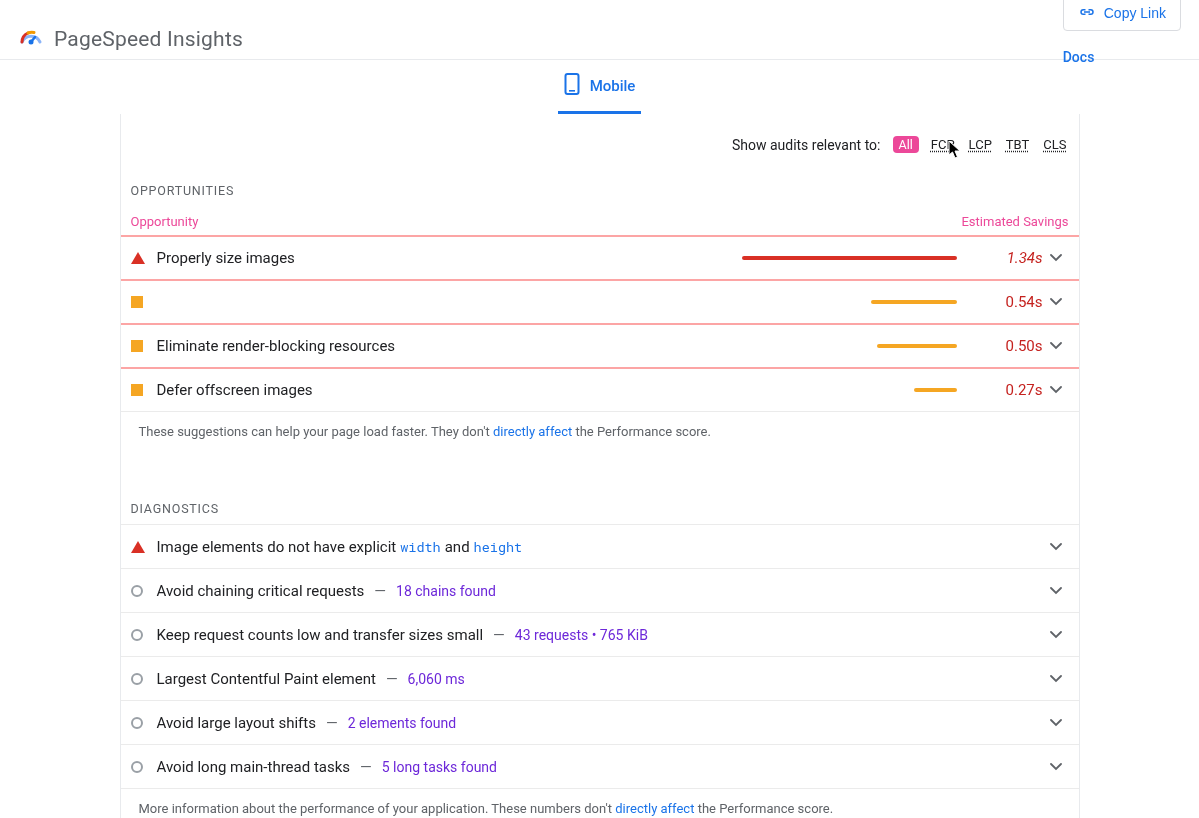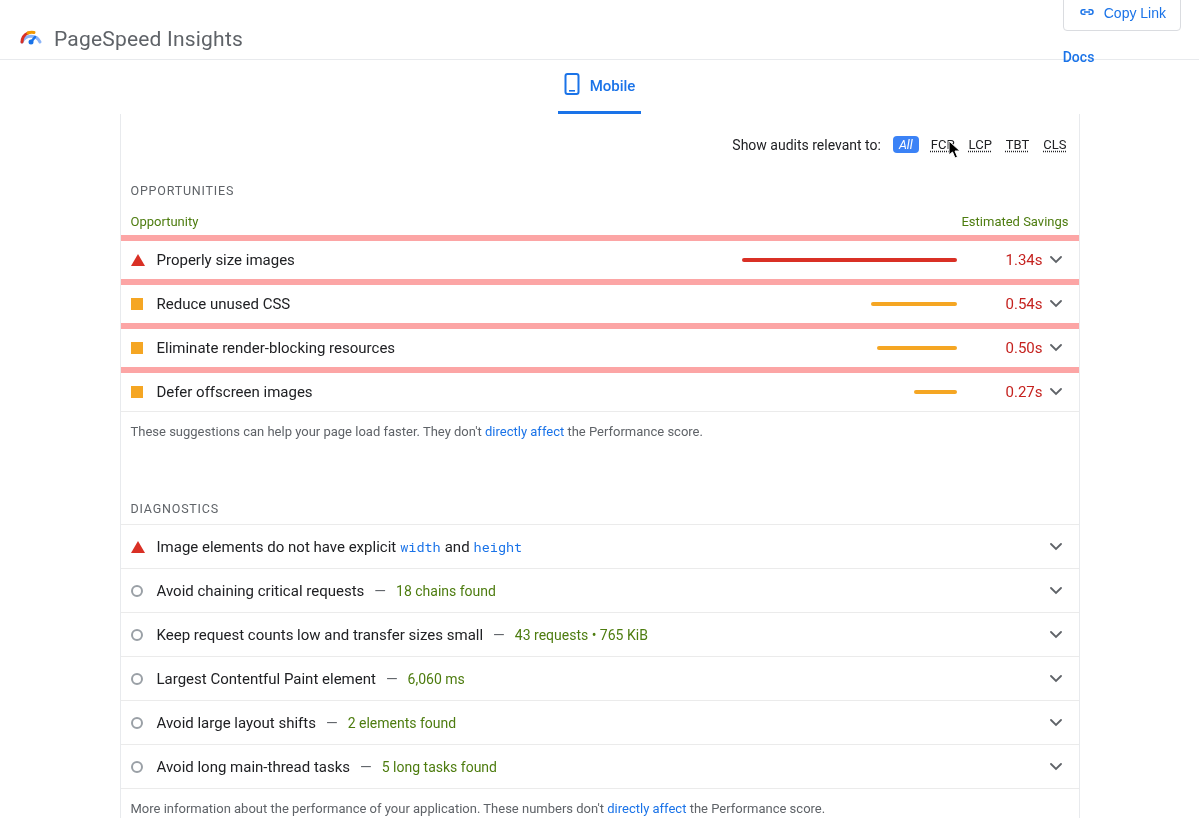--- a/index.html
+++ b/index.html
@@ -78,85 +78,84 @@
   .chips { display: flex; gap: 10px; align-items: center; }
   .chip {
     font-size: 13px;
     color: #202124;
     text-decoration: underline dotted;
     cursor: pointer;
     padding: 1px 2px;
     text-underline-offset: 2px;
   }
   .chip.active {
-    background: #3b82f6;
+    background: #ec4899;
     color: #fff;
     border-radius: 4px;
     padding: 1px 6px;
     text-decoration: none;
     font-size: 12.5px;
-    font-style: italic;
   }
 
   .section-head {
     font-size: 12.5px;
     color: #5f6368;
     letter-spacing: 0.8px;
     padding: 24px 10px 8px 10px;
   }
   .col-head {
     display: flex;
     justify-content: space-between;
-    color: #4d7c0f;
+    color: #ec4899;
     font-size: 13px;
     padding: 8px 10px 6px 10px;
   }
 
   .audit-row {
     display: flex;
     align-items: center;
     height: 44px;
-    border-top: 6px solid #fca5a5;
+    border-top: 2px solid #fca5a5;
     padding: 0 10px;
     cursor: pointer;
   }
   .audit-icon { width: 26px; display: flex; align-items: center; }
   .tri-red {
     width: 0; height: 0;
     border-left: 7px solid transparent;
     border-right: 7px solid transparent;
     border-bottom: 12px solid #d93025;
     display: inline-block;
   }
   .sq-orange { width: 12px; height: 12px; background: #f5a623; display: inline-block; }
   .circ-gray {
     width: 12px; height: 12px; border: 2px solid #9aa0a6; border-radius: 50%;
     display: inline-block;
   }
   .audit-title { flex: 0 0 520px; font-size: 15px; color: #202124; display:flex; align-items:center; gap:4px; flex-wrap: wrap; }
-  .audit-title .sub { color: #4d7c0f; font-size: 14px; }
+  .audit-title .sub { color: #6d28d9; font-size: 14px; }
   .audit-title .dash { color: #5f6368; margin: 0 6px; }
   .code-attr { font-family: "Roboto Mono", Menlo, monospace; color: #1a73e8; font-size: 13.5px; }
 
   .bar-area { flex: 1; display: flex; justify-content: flex-end; align-items: center; padding-right: 14px; }
   .bar-track { width: 215px; height: 4px; position: relative; }
   .bar-fill { position: absolute; right: 0; top: 0; height: 4px; border-radius: 2px; }
   .bar-red { background: #d93025; }
   .bar-orange { background: #f5a623; }
 
   .savings { width: 72px; text-align: right; font-size: 15px; }
-  .savings.red { color: #c5221f; }
+  .savings.red { color: #c5221f; font-style: italic; }
   .savings.orange { color: #c5221f; }
 
   .chevron { width: 26px; display:flex; justify-content:center; color:#5f6368; font-size: 13px; }
 
   .foot-note {
     font-size: 13px;
     color: #5f6368;
-    padding: 12px 10px 8px 10px;
+    padding: 12px 10px 8px 18px;
     border-top: 1px solid #ebebeb;
   }
   .foot-note a, .inline-link { color: #1a73e8; text-decoration: none; cursor: pointer; }
 
   .diag-row {
     display: flex;
     align-items: center;
     height: 44px;
     border-top: 1px solid #ebebeb;
     padding: 0 10px;
@@ -246,21 +245,20 @@
         <span class="chevron">
           <svg width="12" height="8" viewBox="0 0 12 8">
             <path d="M1 1l5 5 5-5" fill="none" stroke="#5f6368" stroke-width="1.8" stroke-linecap="round"></path>
           </svg>
         </span>
       </div>
       <div class="audit-row">
         <span class="audit-icon">
           <span class="sq-orange"></span>
         </span>
-        <span class="audit-title">Reduce unused CSS</span>
         <span class="bar-area">
           <span class="bar-track">
             <span class="bar-fill bar-orange" style="width:40%"></span>
           </span>
         </span>
         <span class="savings orange">0.54s</span>
         <span class="chevron">
           <svg width="12" height="8" viewBox="0 0 12 8">
             <path d="M1 1l5 5 5-5" fill="none" stroke="#5f6368" stroke-width="1.8" stroke-linecap="round"></path>
           </svg>

